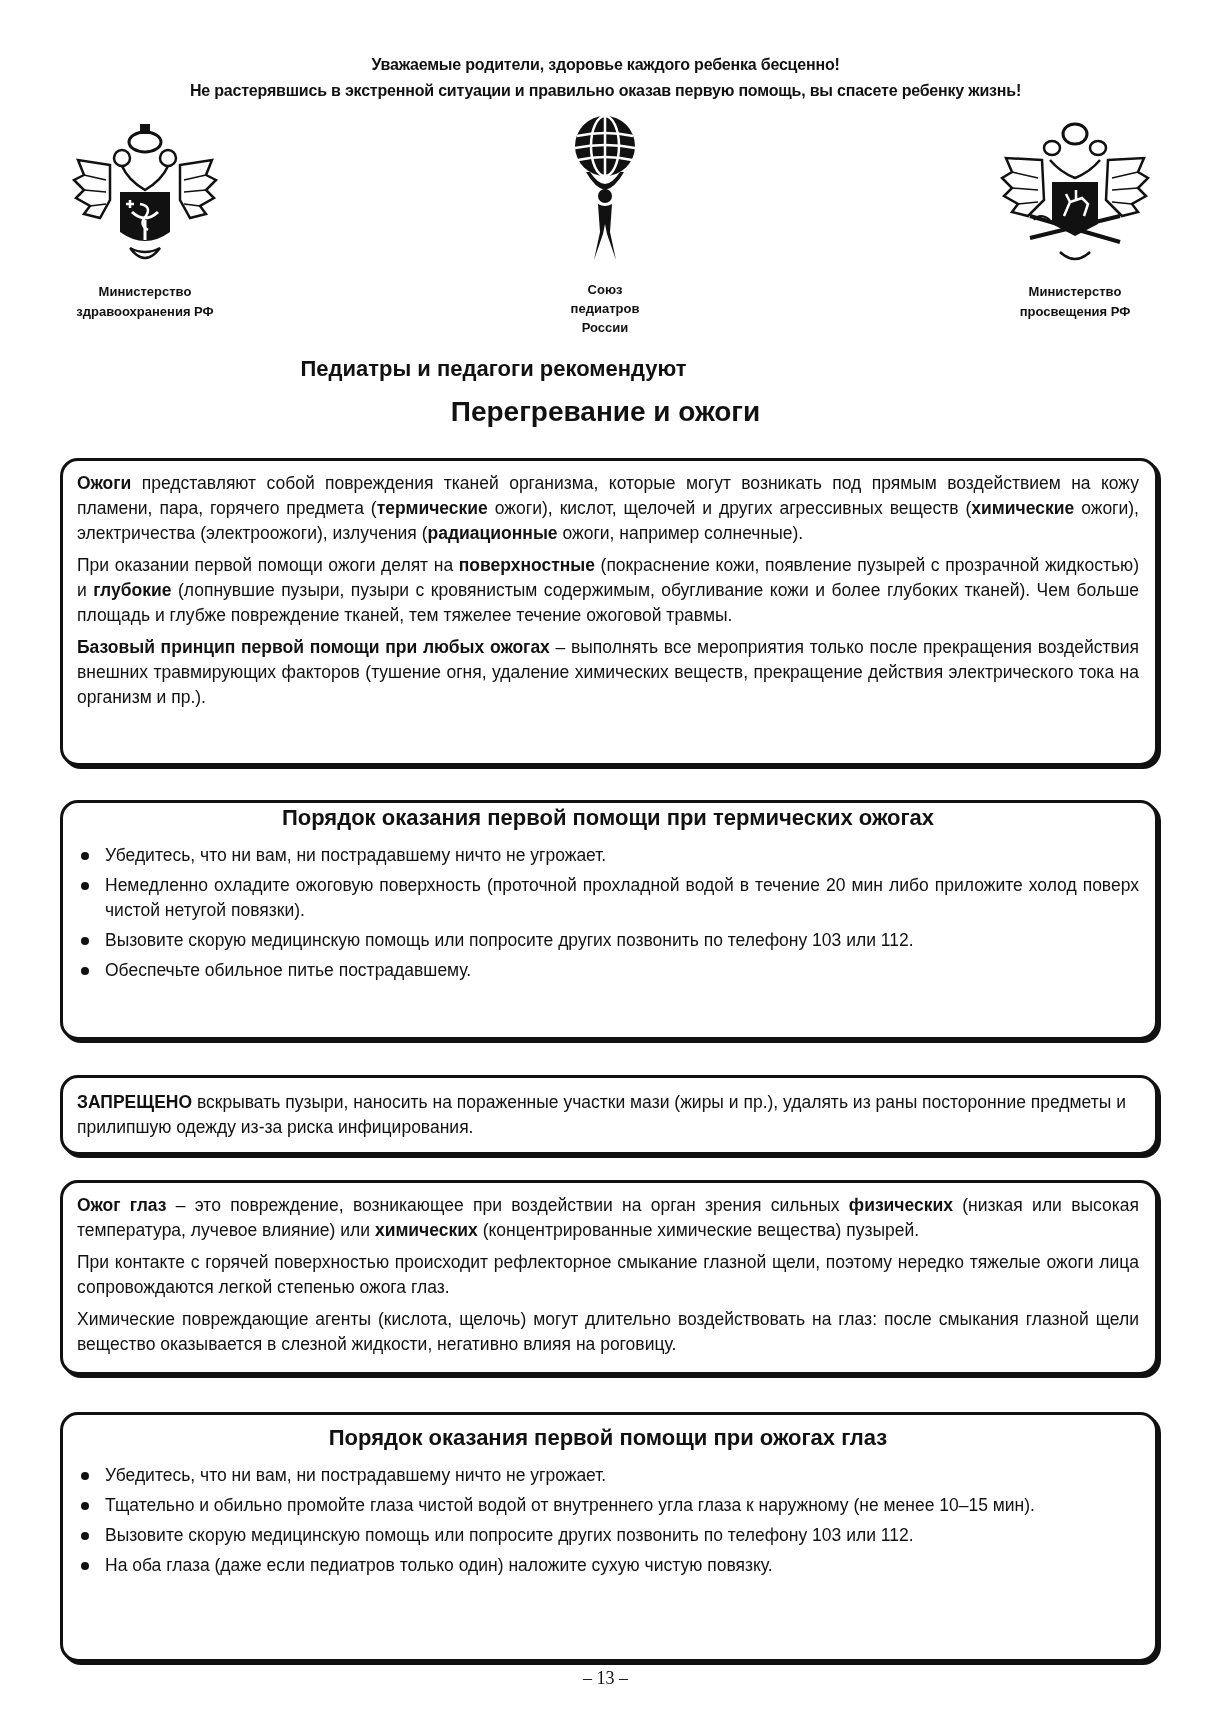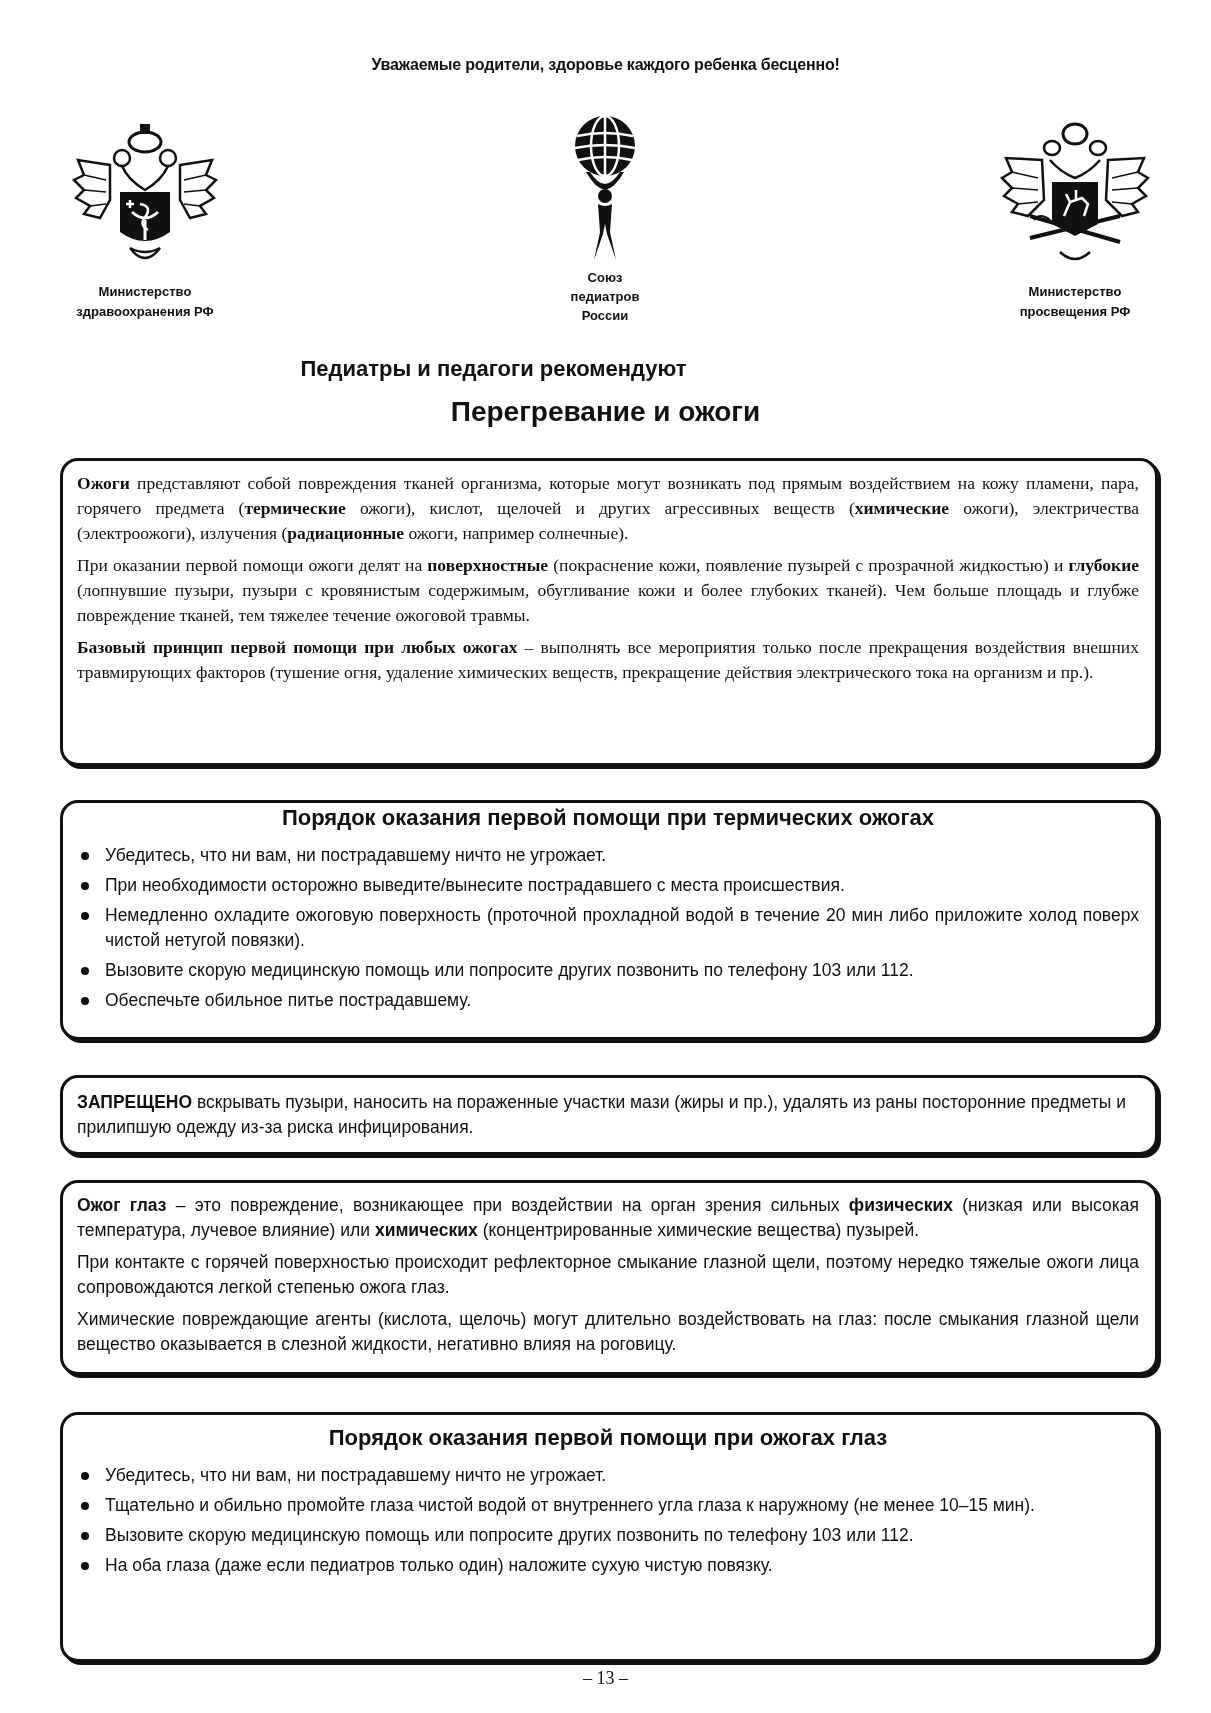--- a/index.html
+++ b/index.html
@@ -27,21 +27,21 @@
       text-align: center;
       font-weight: bold;
       font-size: 13px;
       line-height: 20px;
     }
     .emblem svg { display: block; margin: 0 auto; }
     .emblem-left { left: 40px; top: 120px; width: 210px; }
     .emblem-center { left: 530px; top: 112px; width: 150px; }
     .emblem-right { left: 980px; top: 120px; width: 190px; }
     .emblem-left .cap { margin-top: 12px; }
-    .emblem-center .cap { margin-top: 6px; line-height: 19px; }
+    .emblem-center .cap { margin-top: 18px; line-height: 19px; }
     .emblem-right .cap { margin-top: 12px; }
 
     .subtitle {
       position: absolute;
       top: 356px; left: 0; width: 987px;
       text-align: center;
       font-weight: bold;
       font-size: 22px;
     }
     .title {
@@ -84,39 +84,40 @@
     }
     .box li:last-child { margin-bottom: 0; }
     .bullet {
       position: absolute;
       left: 4px; top: 9px;
       width: 8px; height: 8px;
       border-radius: 50%;
       background: #111;
     }
 
-    #box-intro { top: 458px; height: 308px; font-family: Liberation Serif, serif; }
+    #box-intro { top: 458px; height: 308px; }
     #box-thermal { top: 800px; height: 240px; padding-top: 0; }
     #box-forbidden { top: 1075px; height: 80px; padding-top: 12px; }
     #box-eyes { top: 1180px; height: 195px; }
     #box-eyes-aid { top: 1412px; height: 250px; padding-top: 8px; }
 
     .page-number {
       position: absolute;
       top: 1668px; left: 0; width: 1211px;
       text-align: center;
       font-family: "Liberation Serif", serif;
       font-size: 18px;
     }
   </style>
 </head>
 <body>
 
 <div class="intro">
   <div>Уважаемые родители, здоровье каждого ребенка бесценно!</div>
+  <div>Не растерявшись в экстренной ситуации и правильно оказав первую помощь, вы спасете ребенку жизнь!</div>
 </div>
 
 <div class="emblem emblem-left">
   <svg width="150" width-="150" height="150" viewBox="0 0 150 150">
 
     <rect x="70" y="4" width="10" height="10" fill="#111"></rect>
     <ellipse cx="75" cy="22" rx="16" ry="10" fill="none" stroke="#111" stroke-width="3"></ellipse>
 
     <circle cx="52" cy="38" r="8" fill="none" stroke="#111" stroke-width="2.5"></circle>
     <circle cx="98" cy="38" r="8" fill="none" stroke="#111" stroke-width="2.5"></circle>
@@ -197,21 +198,20 @@
   </p>
   <p>
     <b>Базовый принцип первой помощи при любых ожогах</b><span> – выполнять все мероприятия только после прекращения воздействия внешних травмирующих факторов (тушение огня, удаление химических веществ, прекращение действия электрического тока на организм и пр.).</span>
   </p>
 </div>
 
 <div class="box" id="box-thermal">
   <div class="box-heading">Порядок оказания первой помощи при термических ожогах</div>
   <ul>
     <li><span class="bullet"></span><span>Убедитесь, что ни вам, ни пострадавшему ничто не угрожает.</span></li>
-    <li><span class="bullet"></span><span>При необходимости осторожно выведите/вынесите пострадавшего с места происшествия.</span></li>
     <li><span class="bullet"></span><span>Немедленно охладите ожоговую поверхность (проточной прохладной водой в течение 20 мин либо приложите холод поверх чистой нетугой повязки).</span></li>
     <li><span class="bullet"></span><span>Вызовите скорую медицинскую помощь или попросите других позвонить по телефону 103 или 112.</span></li>
     <li><span class="bullet"></span><span>Обеспечьте обильное питье пострадавшему.</span></li>
   </ul>
 </div>
 
 <div class="box" id="box-forbidden">
   <p style="text-align:left;">
     <b>ЗАПРЕЩЕНО</b><span> вскрывать пузыри, наносить на пораженные участки мази (жиры и пр.), удалять из раны посторонние предметы и прилипшую одежду из-за риска инфицирования.</span>
   </p>

